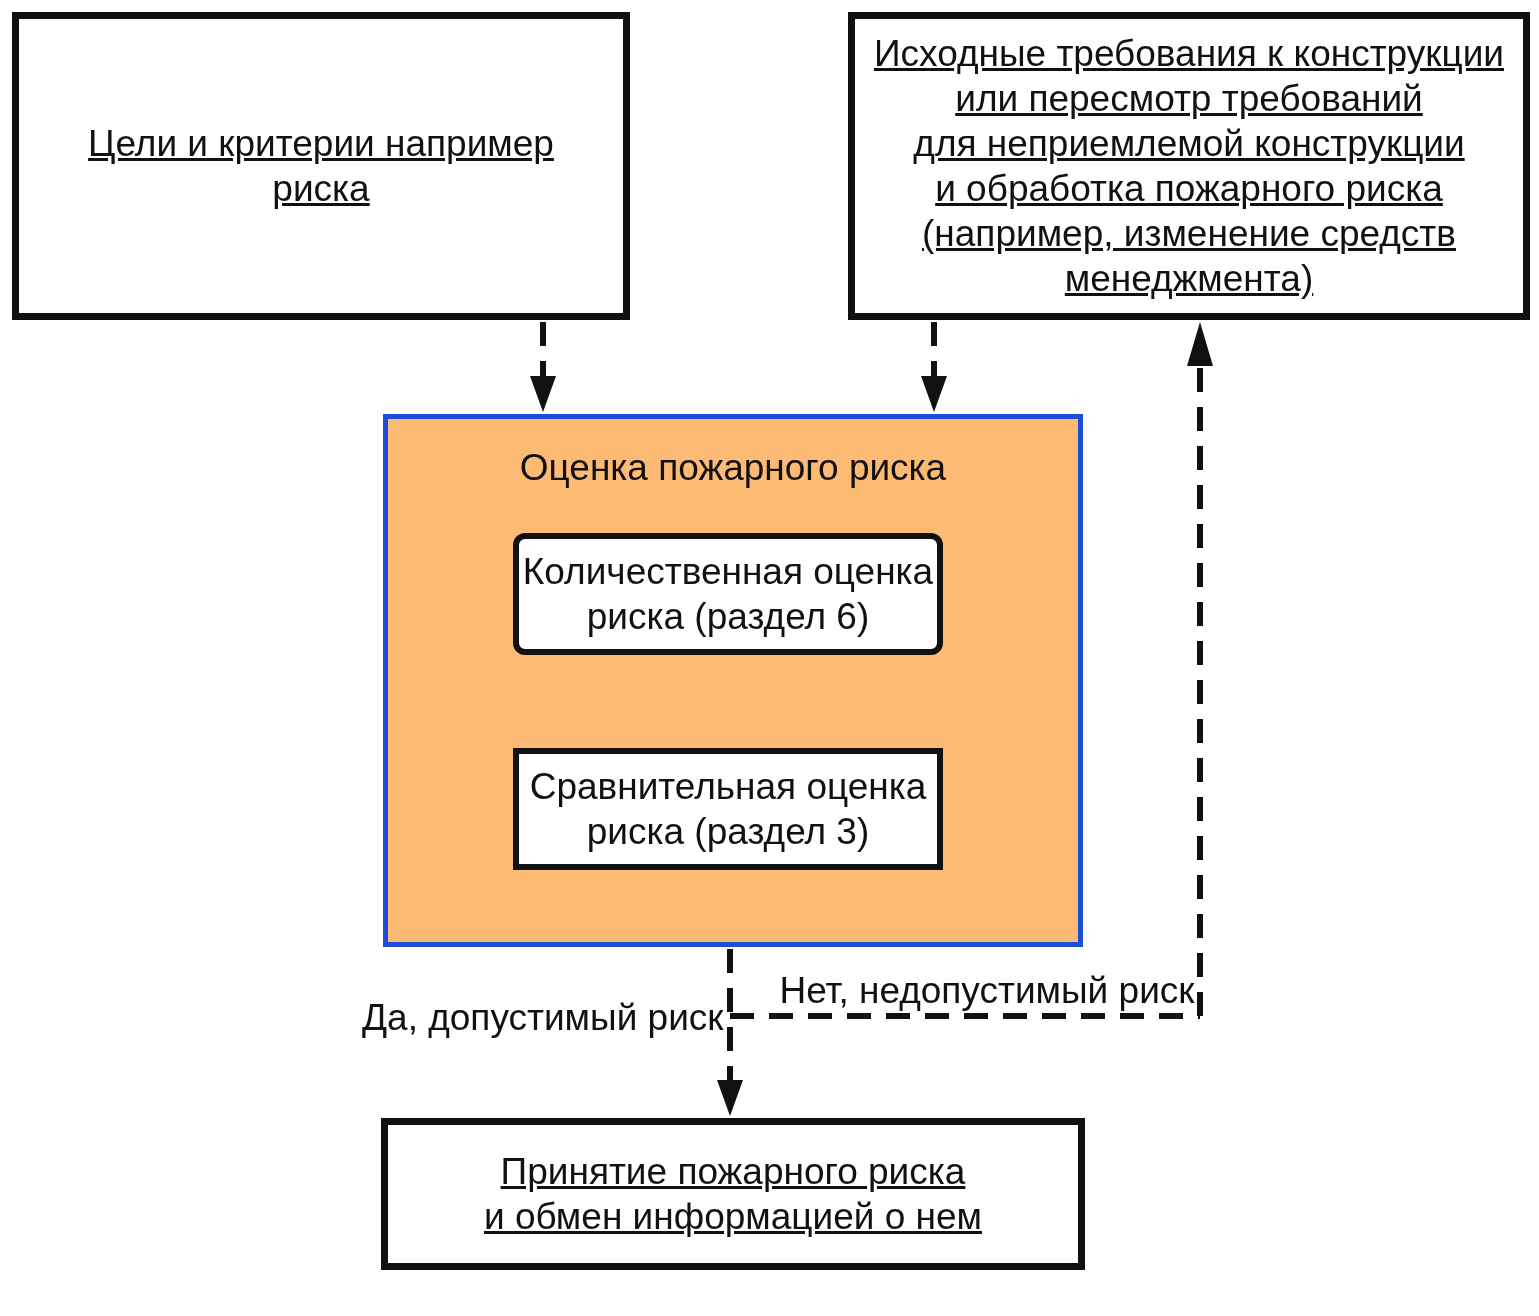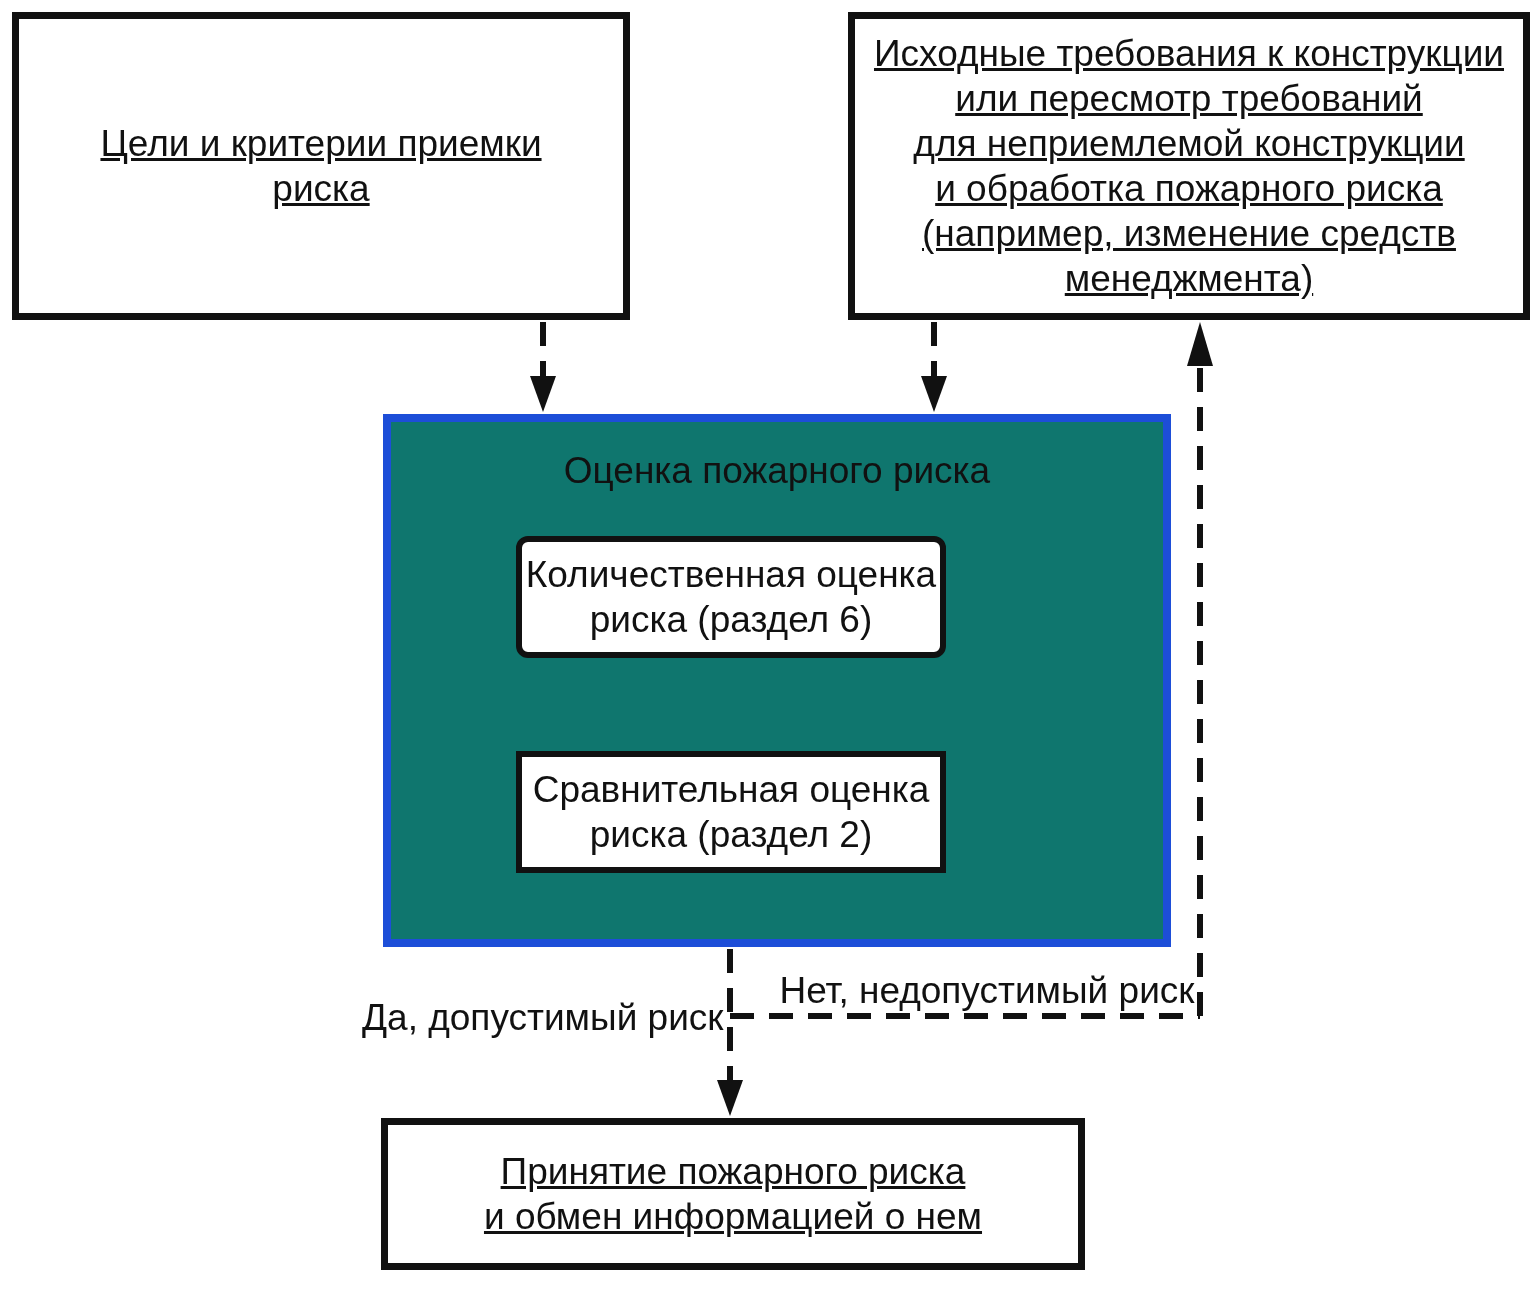--- a/index.html
+++ b/index.html
@@ -41,23 +41,23 @@
     text-align: center;
   }
   .box-goals   { left: 12px;  top: 12px;   width: 618px; height: 308px; }
   .box-reqs    { left: 848px; top: 12px;   width: 682px; height: 308px; }
   .box-accept  { left: 381px; top: 1118px; width: 704px; height: 152px; }
 
   .box-assessment {
     position: absolute;
     box-sizing: border-box;
     left: 383px; top: 414px;
-    width: 788px; height: 533px;
-    background: #0f766e;
-    border: 8px solid #1d4ed8;
+    width: 700px; height: 533px;
+    background: #fdba74;
+    border: 5px solid #1d4ed8;
   }
   .assessment-title {
     margin-top: 26px;
     text-align: center;
     font-size: 37px;
     line-height: 45px;
   }
   .inner-box {
     position: absolute;
     box-sizing: border-box;
@@ -110,42 +110,42 @@
     </g>
 
     <g stroke="#111111" fill="#111111">
       <line x1="730" y1="1016" x2="1200" y2="1016" stroke-width="6" stroke-dasharray="24 15"></line>
       <line x1="1200" y1="1016" x2="1200" y2="364" stroke-width="6" stroke-dasharray="24 15"></line>
       <polygon points="1187,366 1213,366 1200,322" stroke="none"></polygon>
     </g>
   </svg>
 
   <div class="box box-goals">
-    <span class="box-text">Цели и критерии приемки
+    <span class="box-text">Цели и критерии например
 риска</span>
   </div>
 
   <div class="box box-reqs">
     <span class="box-text">Исходные требования к конструкции
 или пересмотр требований
 для неприемлемой конструкции
 и обработка пожарного риска
 (например, изменение средств
 менеджмента)</span>
   </div>
 
   <div class="box-assessment">
     <div class="assessment-title">Оценка пожарного риска</div>
     <div class="inner-box inner-quant">
       <span class="box-text">Количественная оценка
 риска (раздел 6)</span>
     </div>
     <div class="inner-box inner-comp">
       <span class="box-text">Сравнительная оценка
-риска (раздел 2)</span>
+риска (раздел 3)</span>
     </div>
   </div>
 
   <div class="box box-accept">
     <span class="box-text">Принятие пожарного риска
 и обмен информацией о нем</span>
   </div>
 
   <div class="edge-label label-no">Нет, недопустимый риск</div>
 

